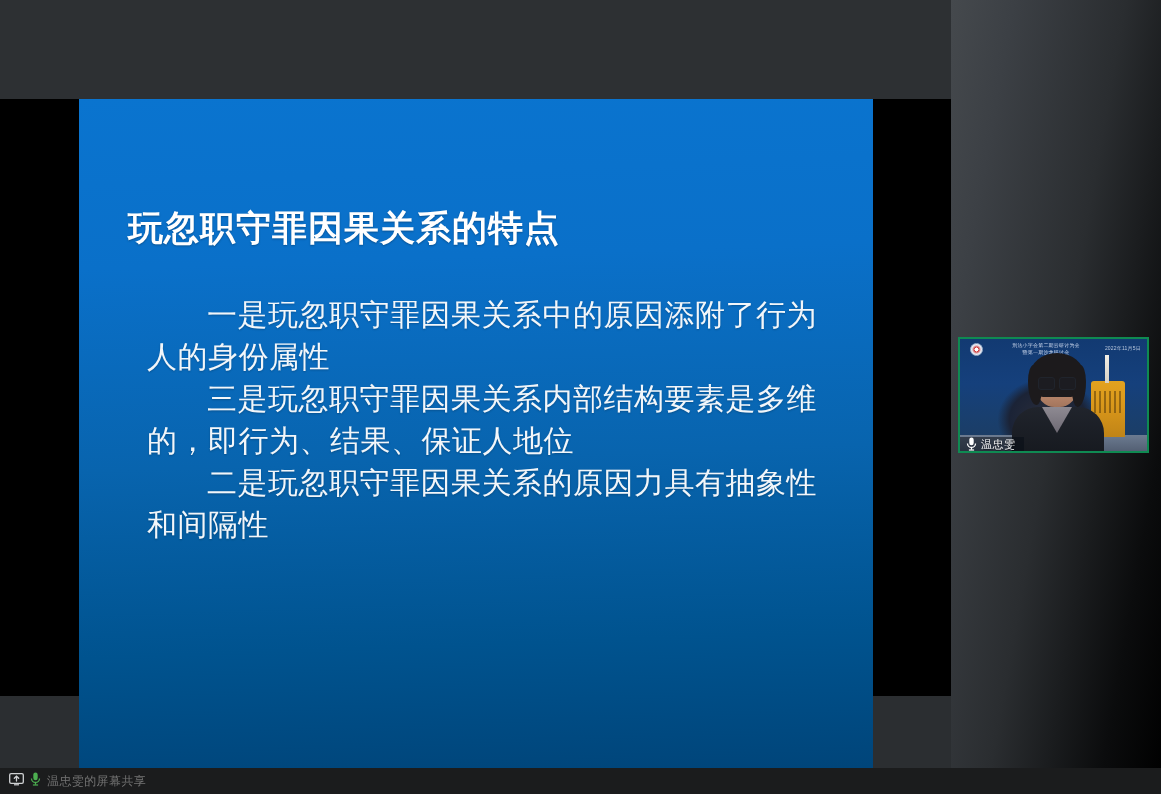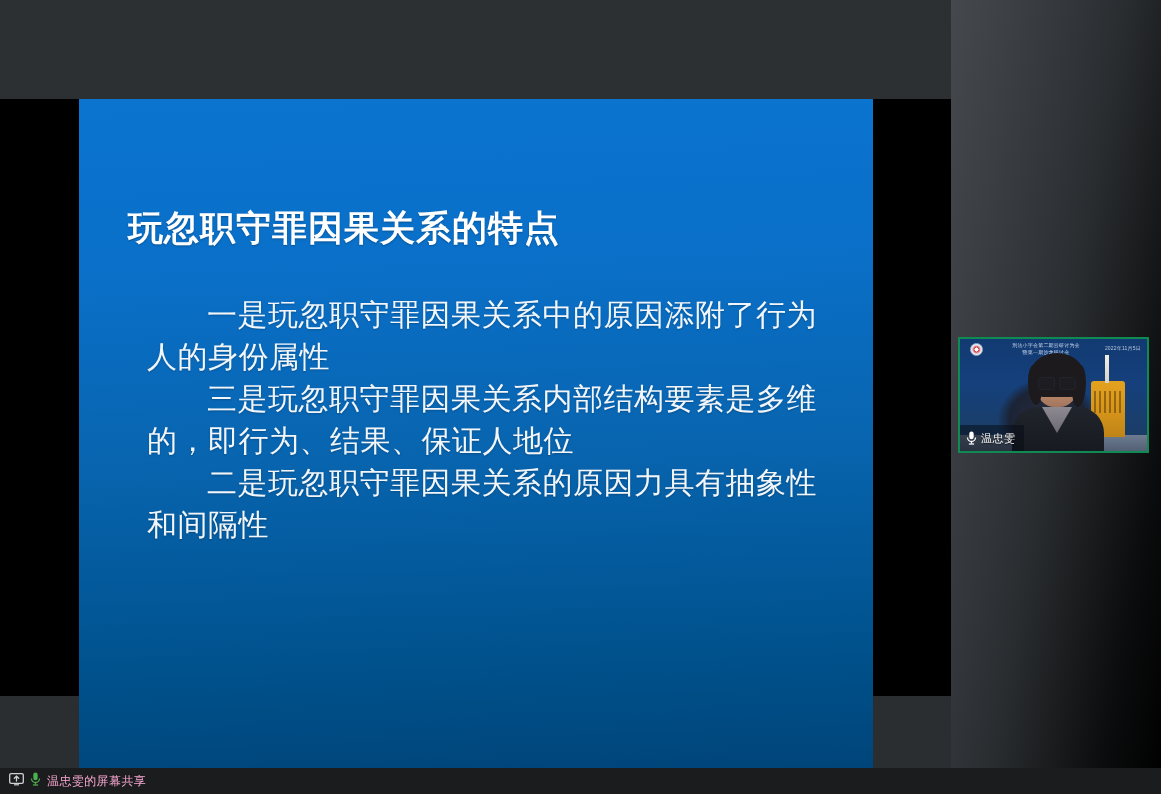--- a/index.html
+++ b/index.html
@@ -208,21 +208,21 @@
   .thumb-collar {
     position:absolute;
     left:82px; bottom:18px;
     width:30px; height:26px;
     background:linear-gradient(180deg, #8e8a92 0%, #6e6a74 100%);
     clip-path:polygon(50% 100%, 0 0, 100% 0);
   }
   .thumb-namebar {
     position:absolute;
     left:0; bottom:0;
-    height:26px;
+    height:14px;
     display:flex;
     align-items:center;
     gap:4px;
     padding:0 8px 0 6px;
     background:rgba(8,12,22,0.55);
   }
   .thumb-name {
     color:#ffffff;
     font-size:11px;
     letter-spacing:0.5px;
@@ -239,21 +239,21 @@
     display:flex;
     align-items:center;
   }
   .status-left {
     display:flex;
     align-items:center;
     gap:6px;
     padding-left:9px;
   }
   .status-text {
-    color:#f9a8d4;
+    color:#737373;
     font-size:12px;
     letter-spacing:0.4px;
   }
   .watermark {
     position:absolute;
     right:10px; top:770px;
     color:#e8e8e8;
     font-size:17px;
     letter-spacing:0.5px;
     font-weight:normal;

